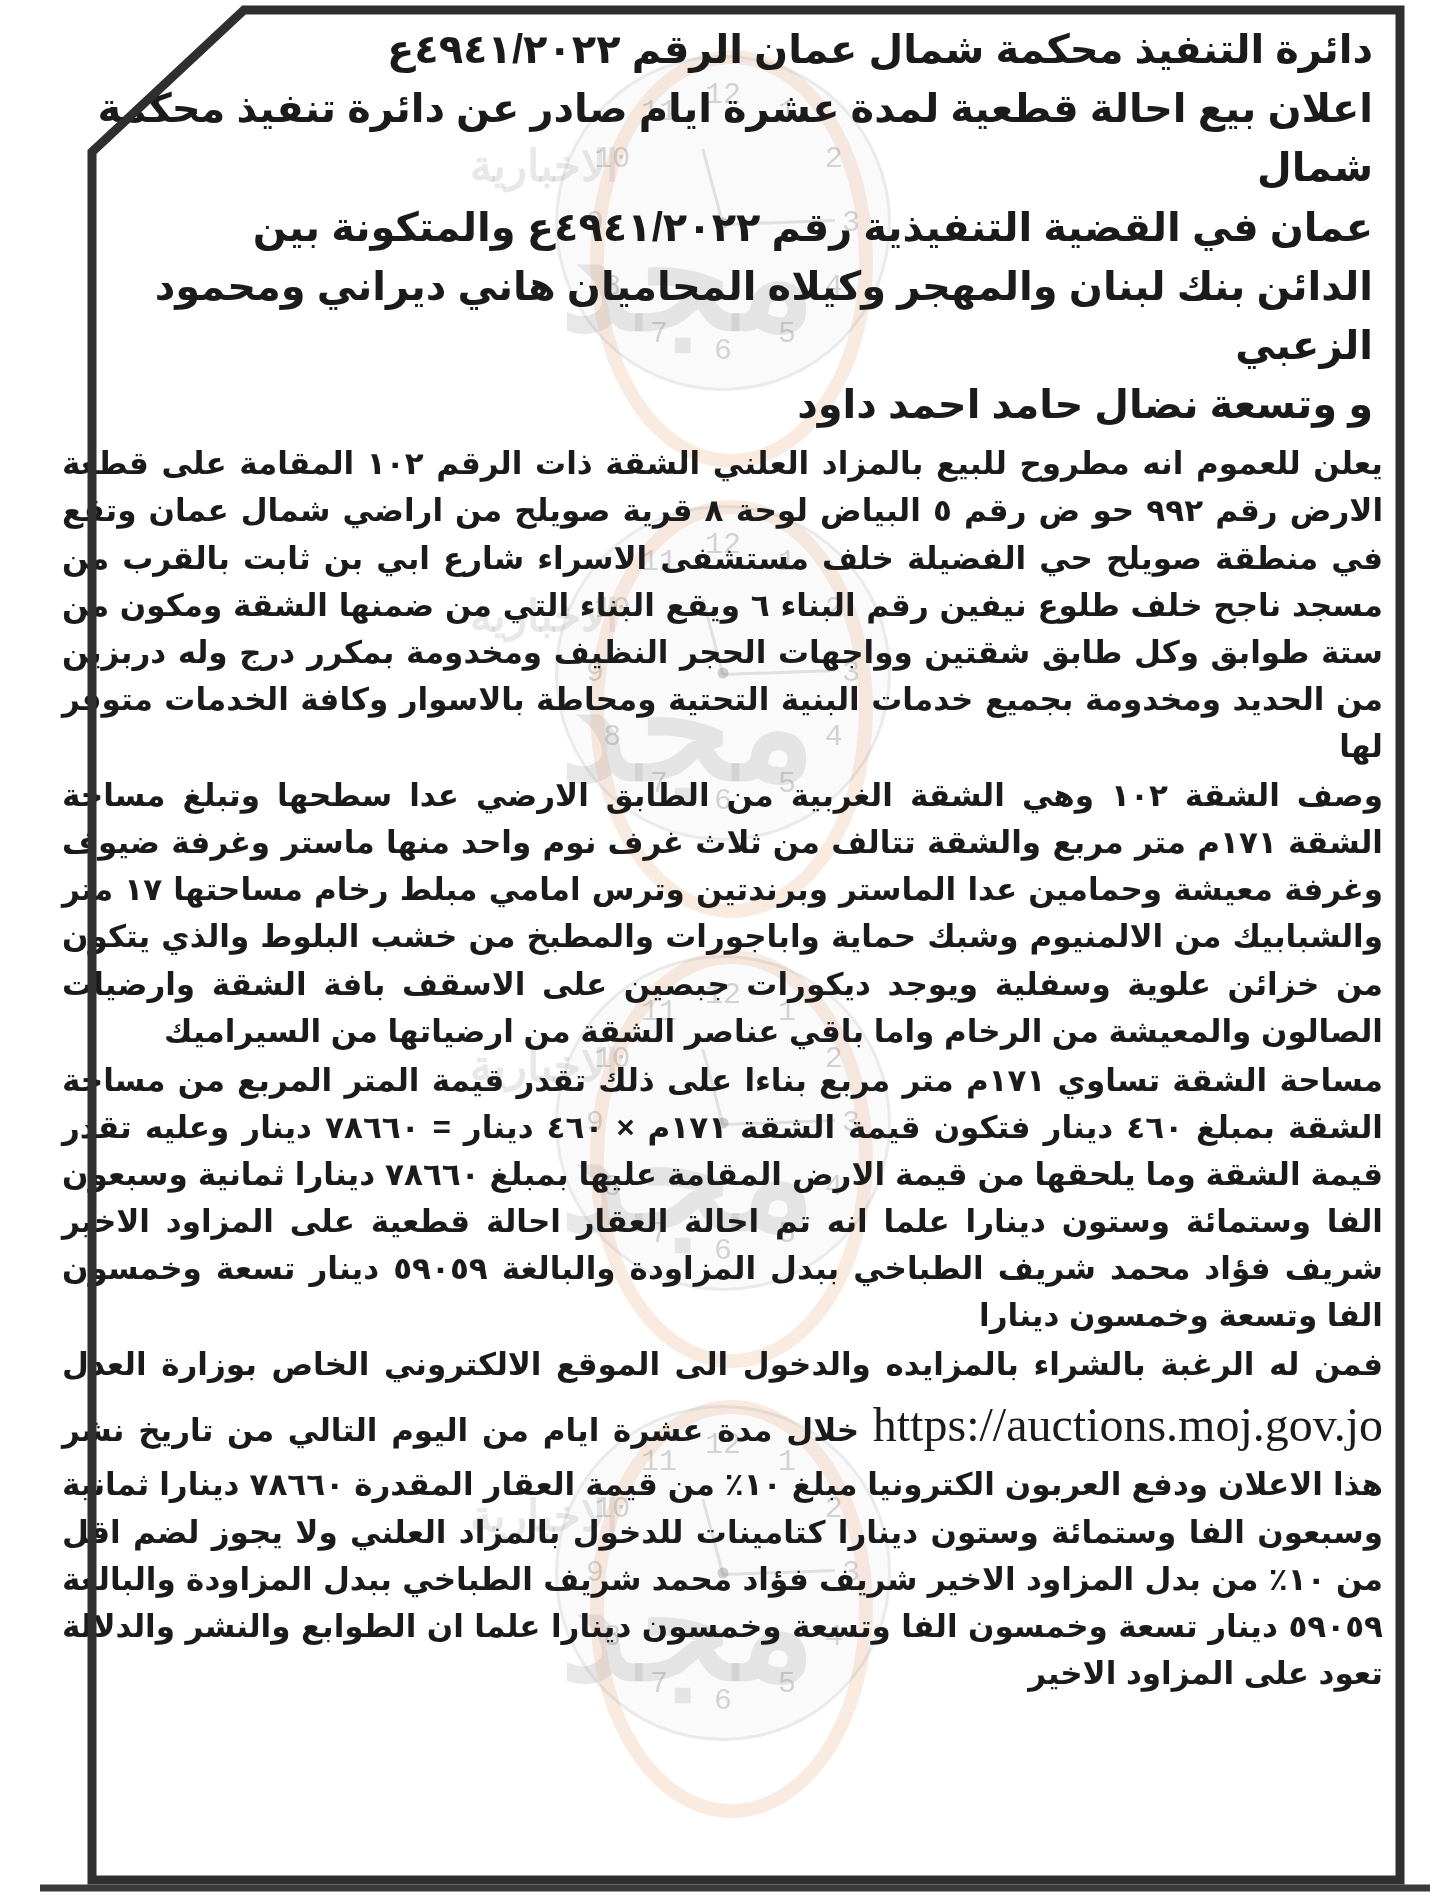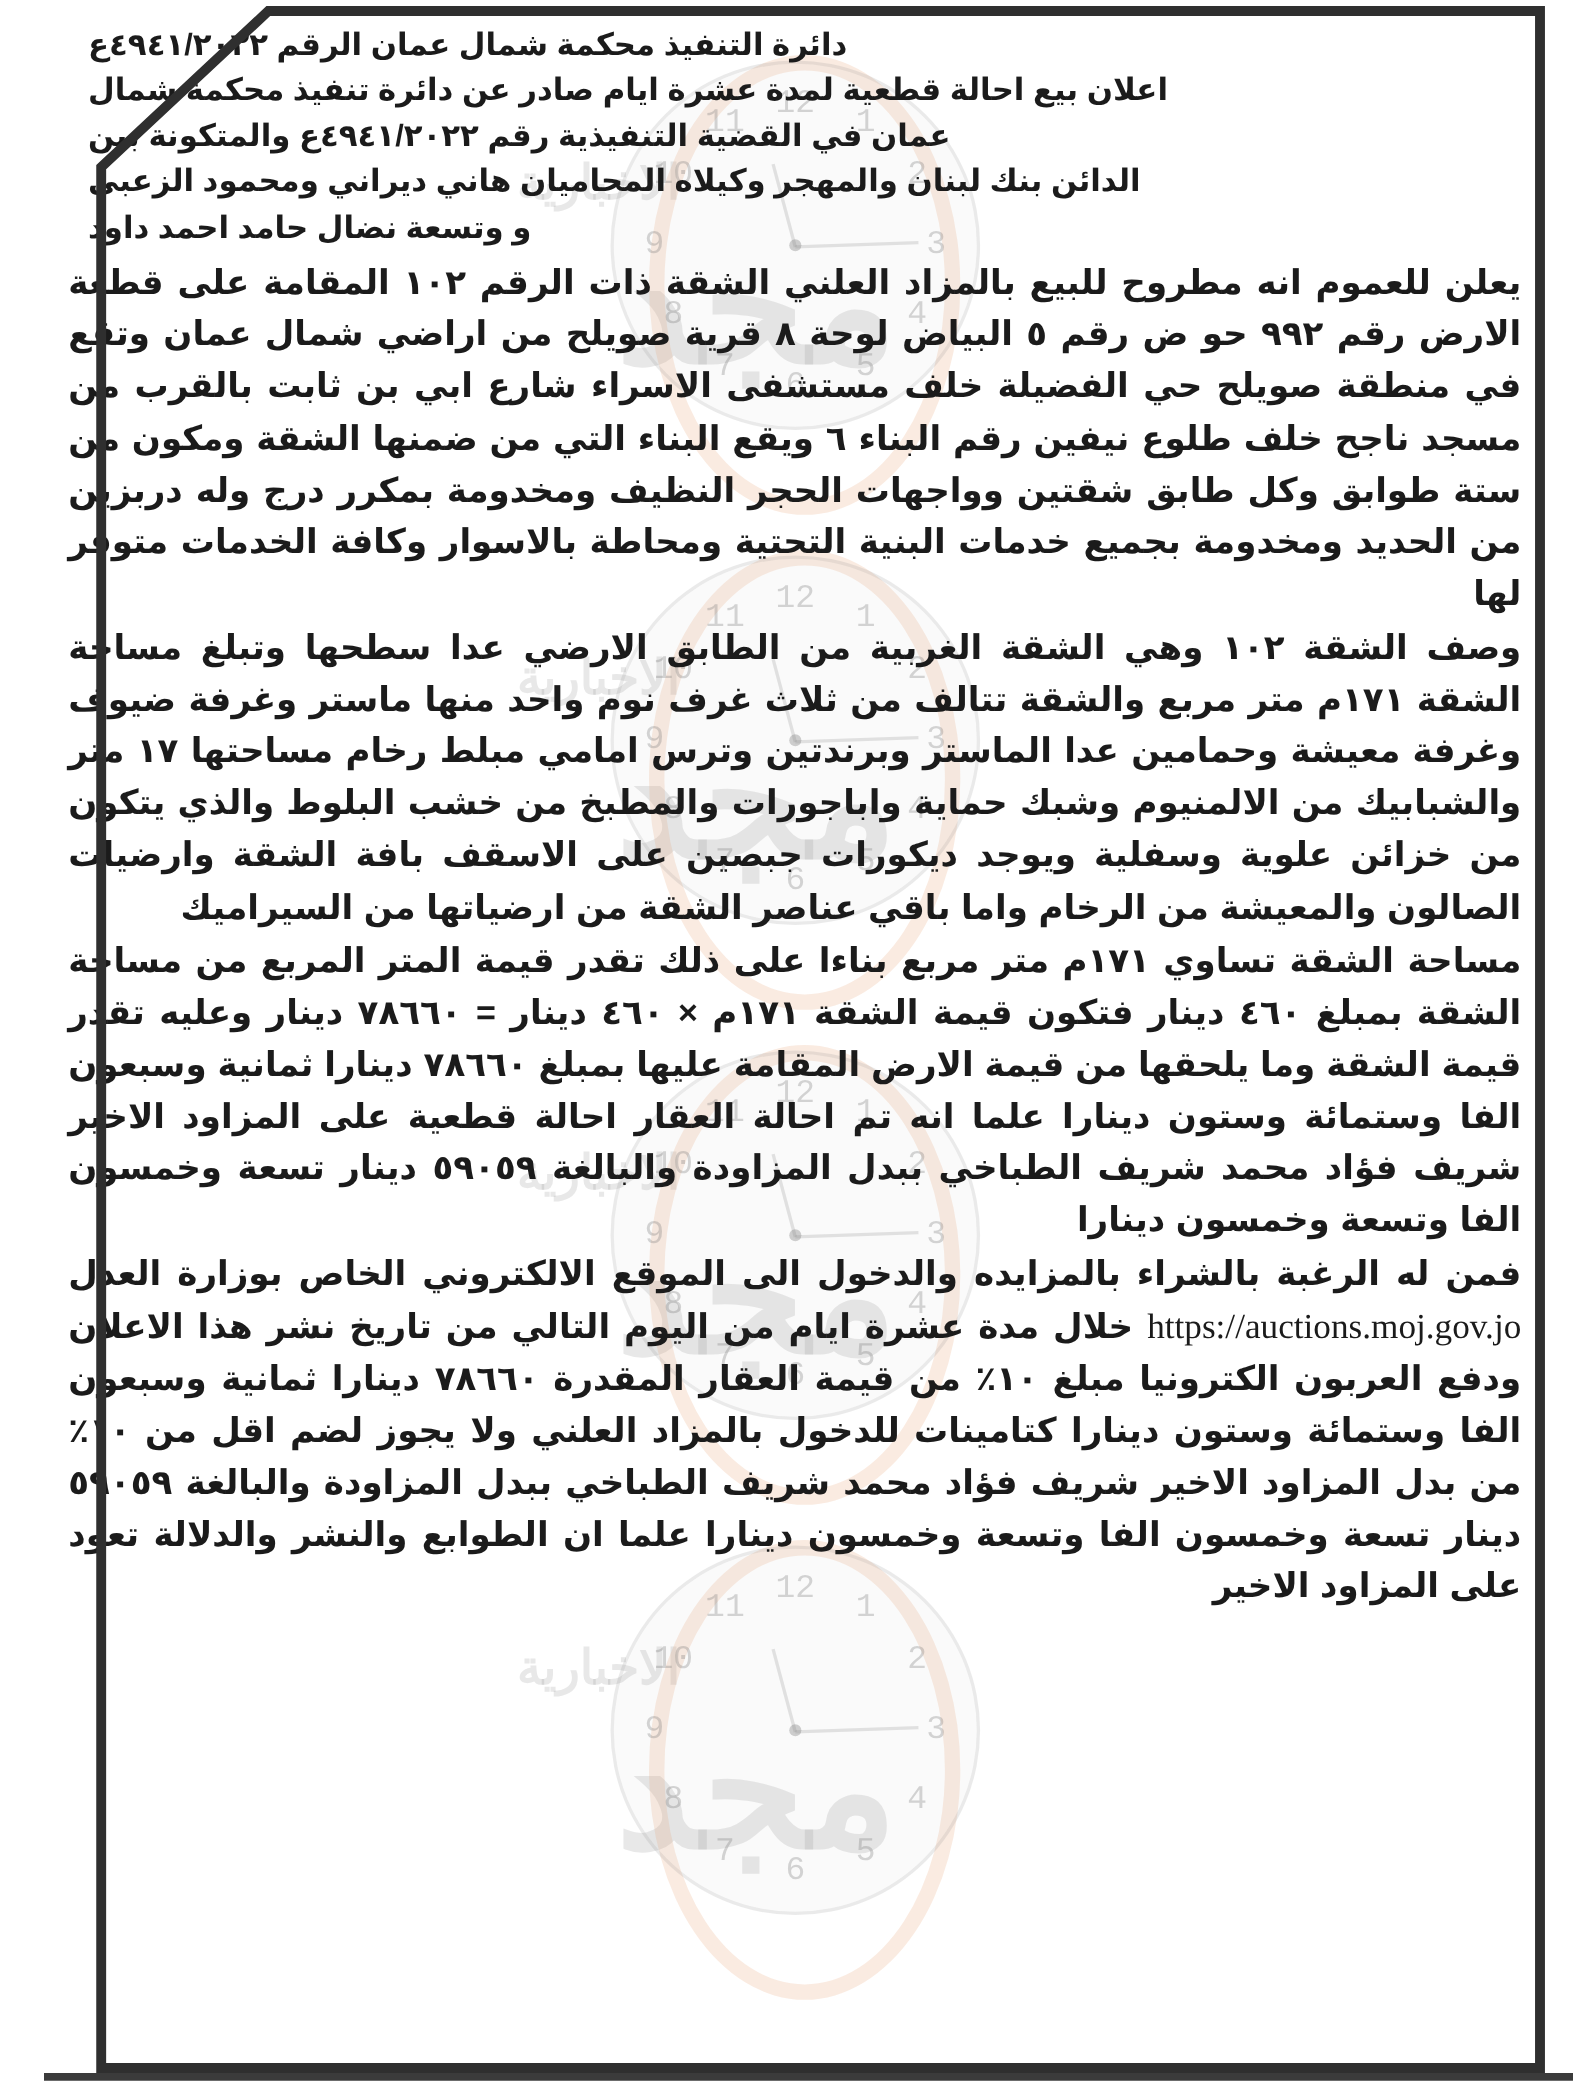--- a/index.html
+++ b/index.html
@@ -95,24 +95,24 @@
     width: 1445px;
     z-index: 3;
     padding: 20px 62px 0 62px;
     box-sizing: border-box;
     direction: rtl;
     text-align: center;
   }
 
   .heading {
     font-weight: bold;
-    font-size: 28px;
+    font-size: 40px;
     line-height: 1.48;
     color: #1b1b1b;
-    text-align: left;
+    text-align: right;
     margin: 0 10px 6px 18px;
     letter-spacing: -0.3px;
   }
   .heading-line { display: block; }
 
   .body-para {
     font-weight: bold;
     font-size: 31px;
     line-height: 1.52;
     color: #1b1b1b;
@@ -120,21 +120,21 @@
     text-align-last: center;
     margin: 0 0 2px 0;
     letter-spacing: -0.4px;
     word-spacing: 1px;
   }
   .body-para.right-last { text-align-last: right; }
 
   .url-text {
     font-family: "Liberation Serif", "DejaVu Serif", serif;
     font-weight: normal;
-    font-size: 32px;
+    font-size: 48px;
     direction: ltr;
     unicode-bidi: embed;
     display: inline-block;
     letter-spacing: 0px;
   }
 
   .signature {
     font-weight: bold;
     font-size: 31px;
     color: #1b1b1b;

